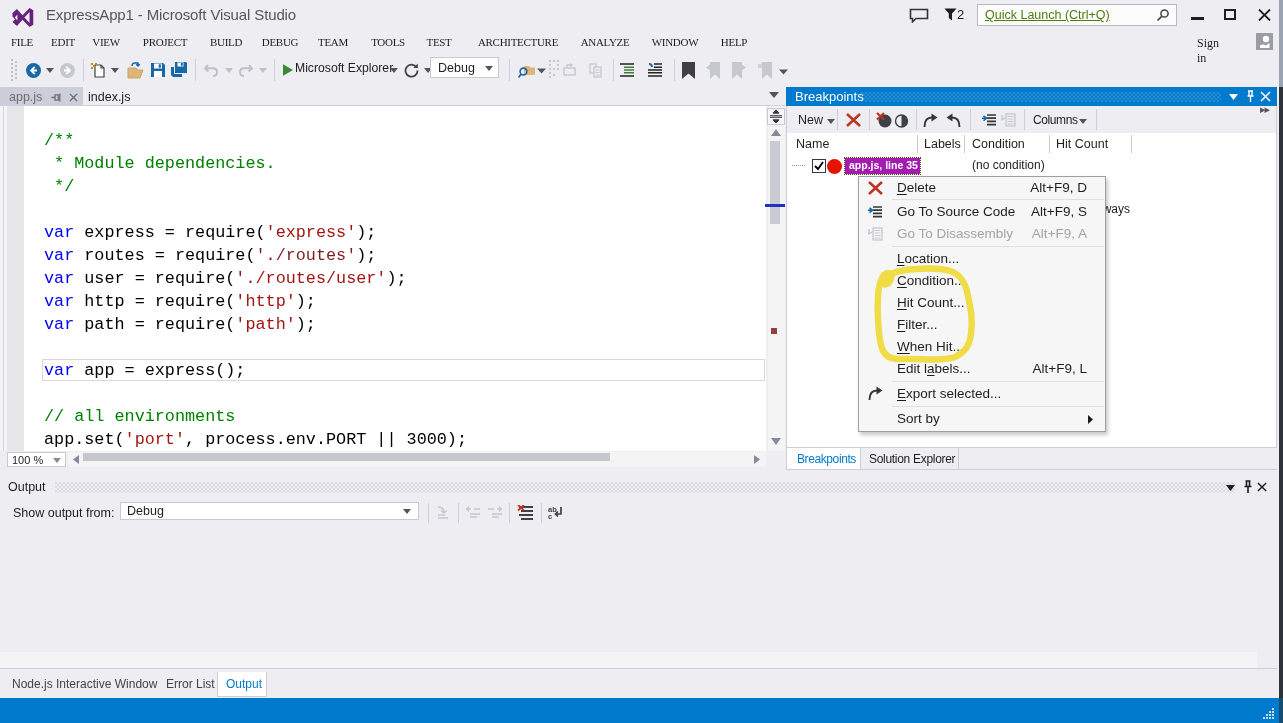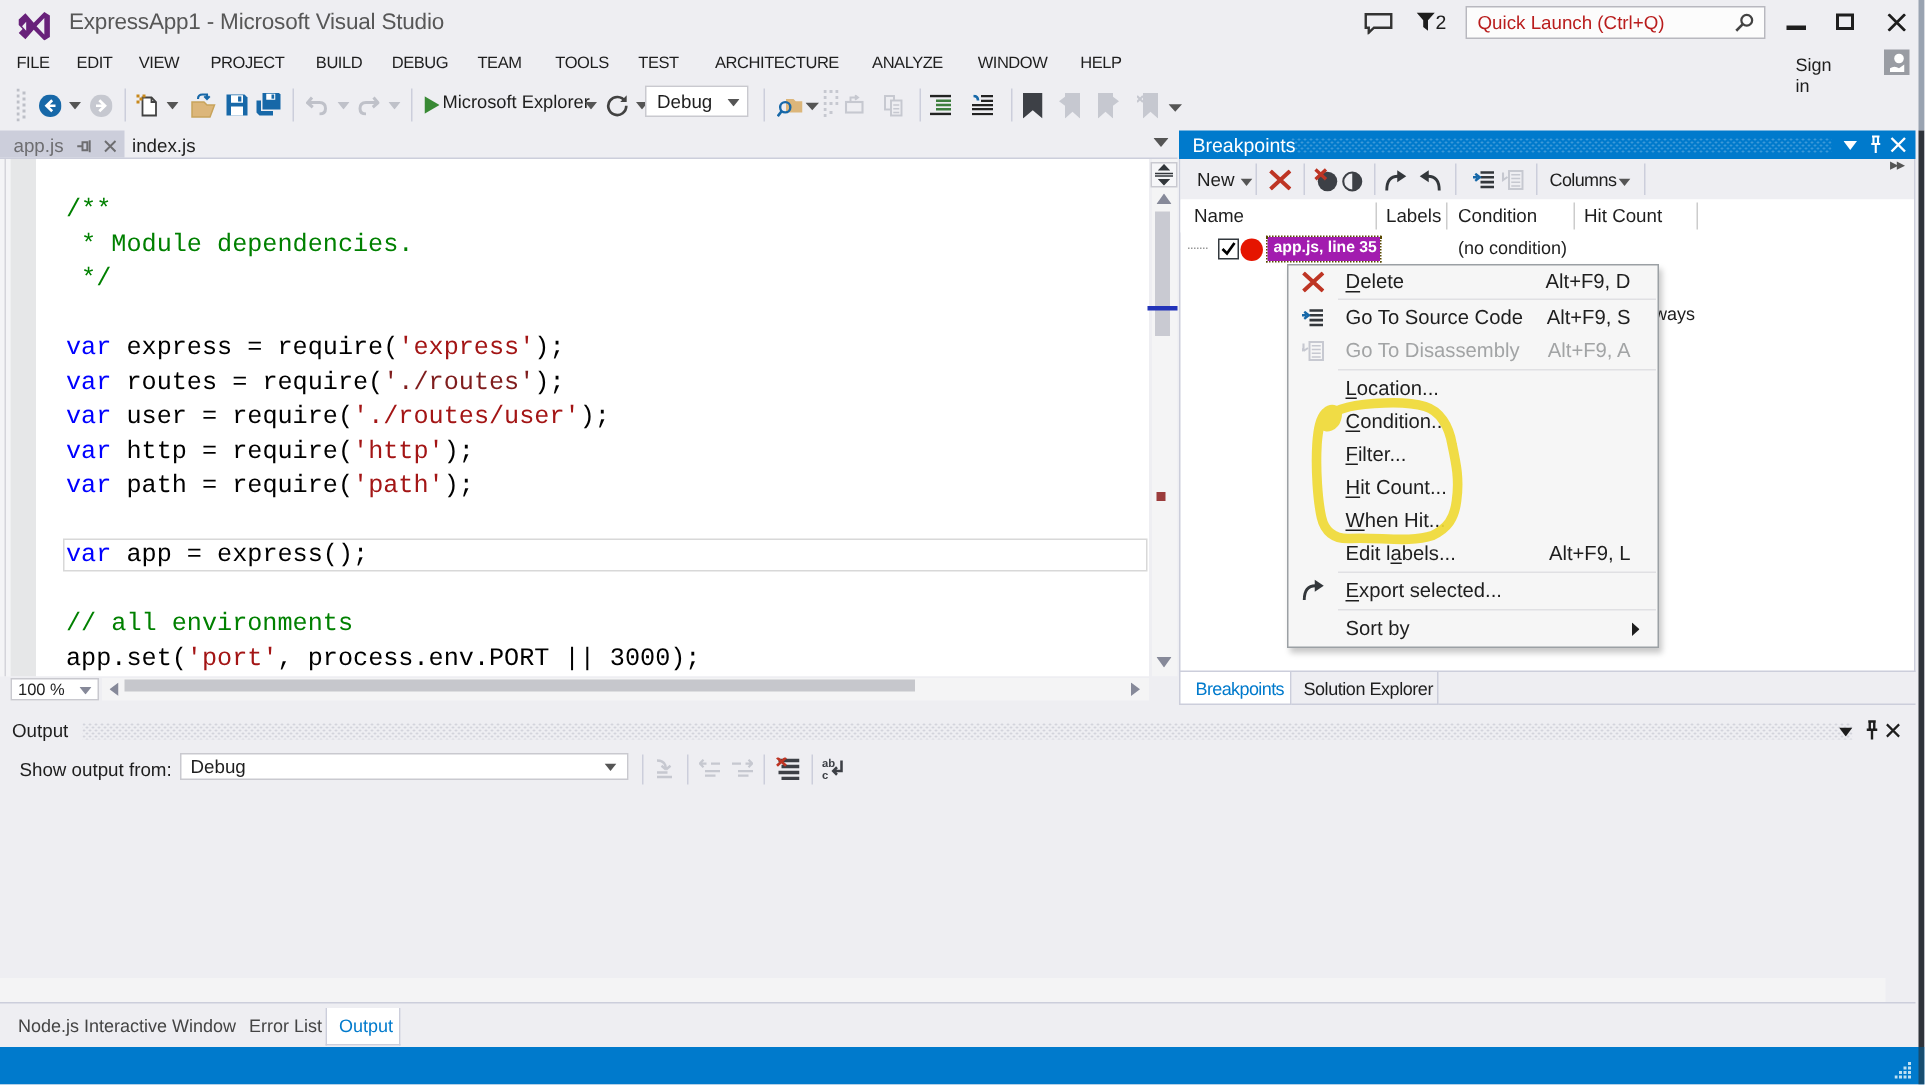--- a/index.html
+++ b/index.html
@@ -21,35 +21,35 @@
   <svg class="abs" style="left:909px;top:8px;" width="20" height="15" viewBox="0 0 20 15">
     <path d="M1.5 1.5 H18.5 V10.5 H7 L3.5 13.8 V10.5 H1.5 Z" fill="none" stroke="#333" stroke-width="1.6"></path>
   </svg>
 
   <svg class="abs" style="left:944px;top:8px;" width="13" height="13" viewBox="0 0 13 13">
     <path d="M0.5 0.5 H12.5 L8 5.5 L8 12.5 L4.8 10 L4.8 5.5 Z" fill="#1E1E1E"></path>
   </svg>
   <div class="abs" style="left:957px;top:7px;font-size:13px;">2</div>
 
   <div class="abs" style="left:977px;top:4px;width:200px;height:22px;background:#FCFCFC;border:1px solid #B8B8BF;">
-    <div class="abs" style="left:7px;top:3px;font-size:12.5px;color:#b91c1c;">Quick Launch (Ctrl+Q)</div>
+    <div class="abs" style="left:7px;top:3px;font-size:12.5px;color:#4d7c0f;text-decoration:underline;">Quick Launch (Ctrl+Q)</div>
     <svg class="abs" style="right:6px;top:3px;" width="14" height="14" viewBox="0 0 14 14">
       <circle cx="8.5" cy="5.5" r="3.6" fill="none" stroke="#424242" stroke-width="1.5"></circle>
       <path d="M5.7 8.3 L1.5 12.5" stroke="#424242" stroke-width="1.7"></path>
     </svg>
   </div>
 
   <div class="abs" style="left:1191px;top:17px;width:13px;height:3px;background:#1E1E1E;"></div>
   <div class="abs" style="left:1224px;top:9px;width:12px;height:11px;border:2px solid #1E1E1E;"></div>
   <svg class="abs" style="left:1258px;top:9px;" width="13" height="12" viewBox="0 0 13 12">
     <path d="M1 0.5 L12 11.5 M12 0.5 L1 11.5" stroke="#1E1E1E" stroke-width="1.8"></path>
   </svg>
 </div>
 
-<div class="abs" id="menubar" style="left:0;top:30px;width:1020px;height:24px;font-size:11px;letter-spacing:-0.3px;">
+<div class="abs" id="menubar" style="left:0;top:30px;width:1020px;height:24px;font-size:11px;letter-spacing:-0.3px;font-family:Liberation Serif, serif;">
   <span class="abs" style="left:22px;top:6px;transform:translateX(-50%);">FILE</span>
   <span class="abs" style="left:63px;top:6px;transform:translateX(-50%);">EDIT</span>
   <span class="abs" style="left:106px;top:6px;transform:translateX(-50%);">VIEW</span>
   <span class="abs" style="left:165px;top:6px;transform:translateX(-50%);">PROJECT</span>
   <span class="abs" style="left:226px;top:6px;transform:translateX(-50%);">BUILD</span>
   <span class="abs" style="left:280px;top:6px;transform:translateX(-50%);">DEBUG</span>
   <span class="abs" style="left:333px;top:6px;transform:translateX(-50%);">TEAM</span>
   <span class="abs" style="left:388px;top:6px;transform:translateX(-50%);">TOOLS</span>
   <span class="abs" style="left:439px;top:6px;transform:translateX(-50%);">TEST</span>
   <span class="abs" style="left:518px;top:6px;transform:translateX(-50%);">ARCHITECTURE</span>
@@ -531,24 +531,24 @@
       <span class="sc">Alt+F9, A</span>
   </div>
   <div class="sep"></div>
   <div class="mi">
       <span class="txt"><u>L</u>ocation...</span>
     </div>
   <div class="mi">
       <span class="txt"><u>C</u>ondition..</span>
     </div>
   <div class="mi">
+      <span class="txt"><u>H</u>it Count...</span>
+    </div>
+  <div class="mi">
       <span class="txt"><u>F</u>ilter...</span>
-    </div>
-  <div class="mi">
-      <span class="txt"><u>H</u>it Count...</span>
     </div>
   <div class="mi">
       <span class="txt"><u>W</u>hen Hit...</span>
     </div>
   <div class="mi">
       <span class="txt">Edit l<u>a</u>bels...</span>
       <span class="sc">Alt+F9, L</span>
     </div>
   <div class="sep"></div>
   <div class="mi">

